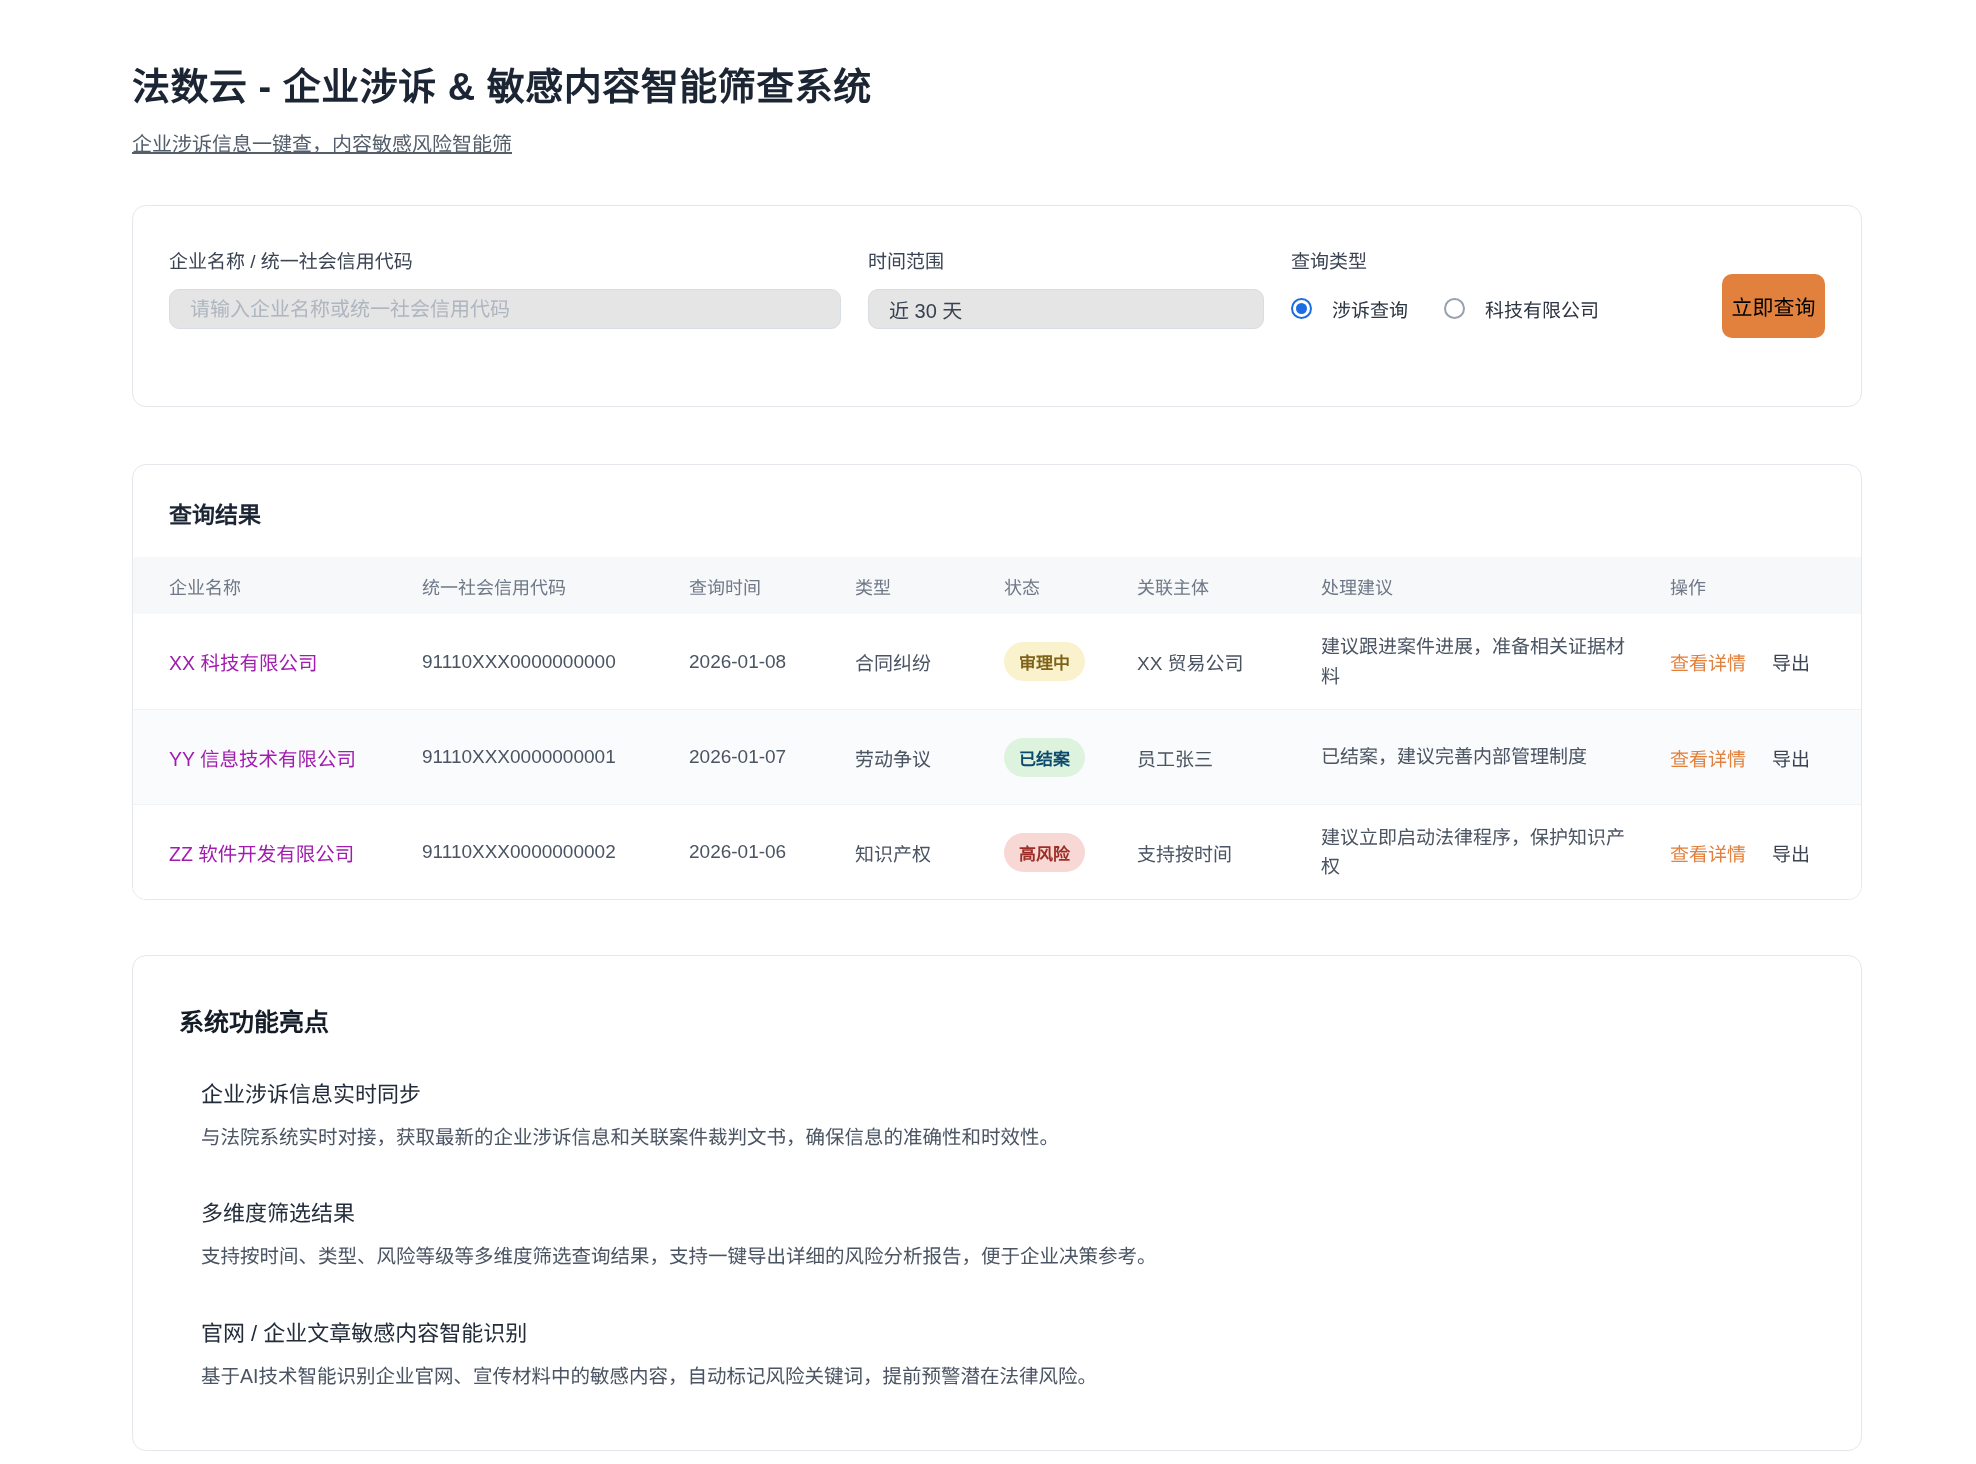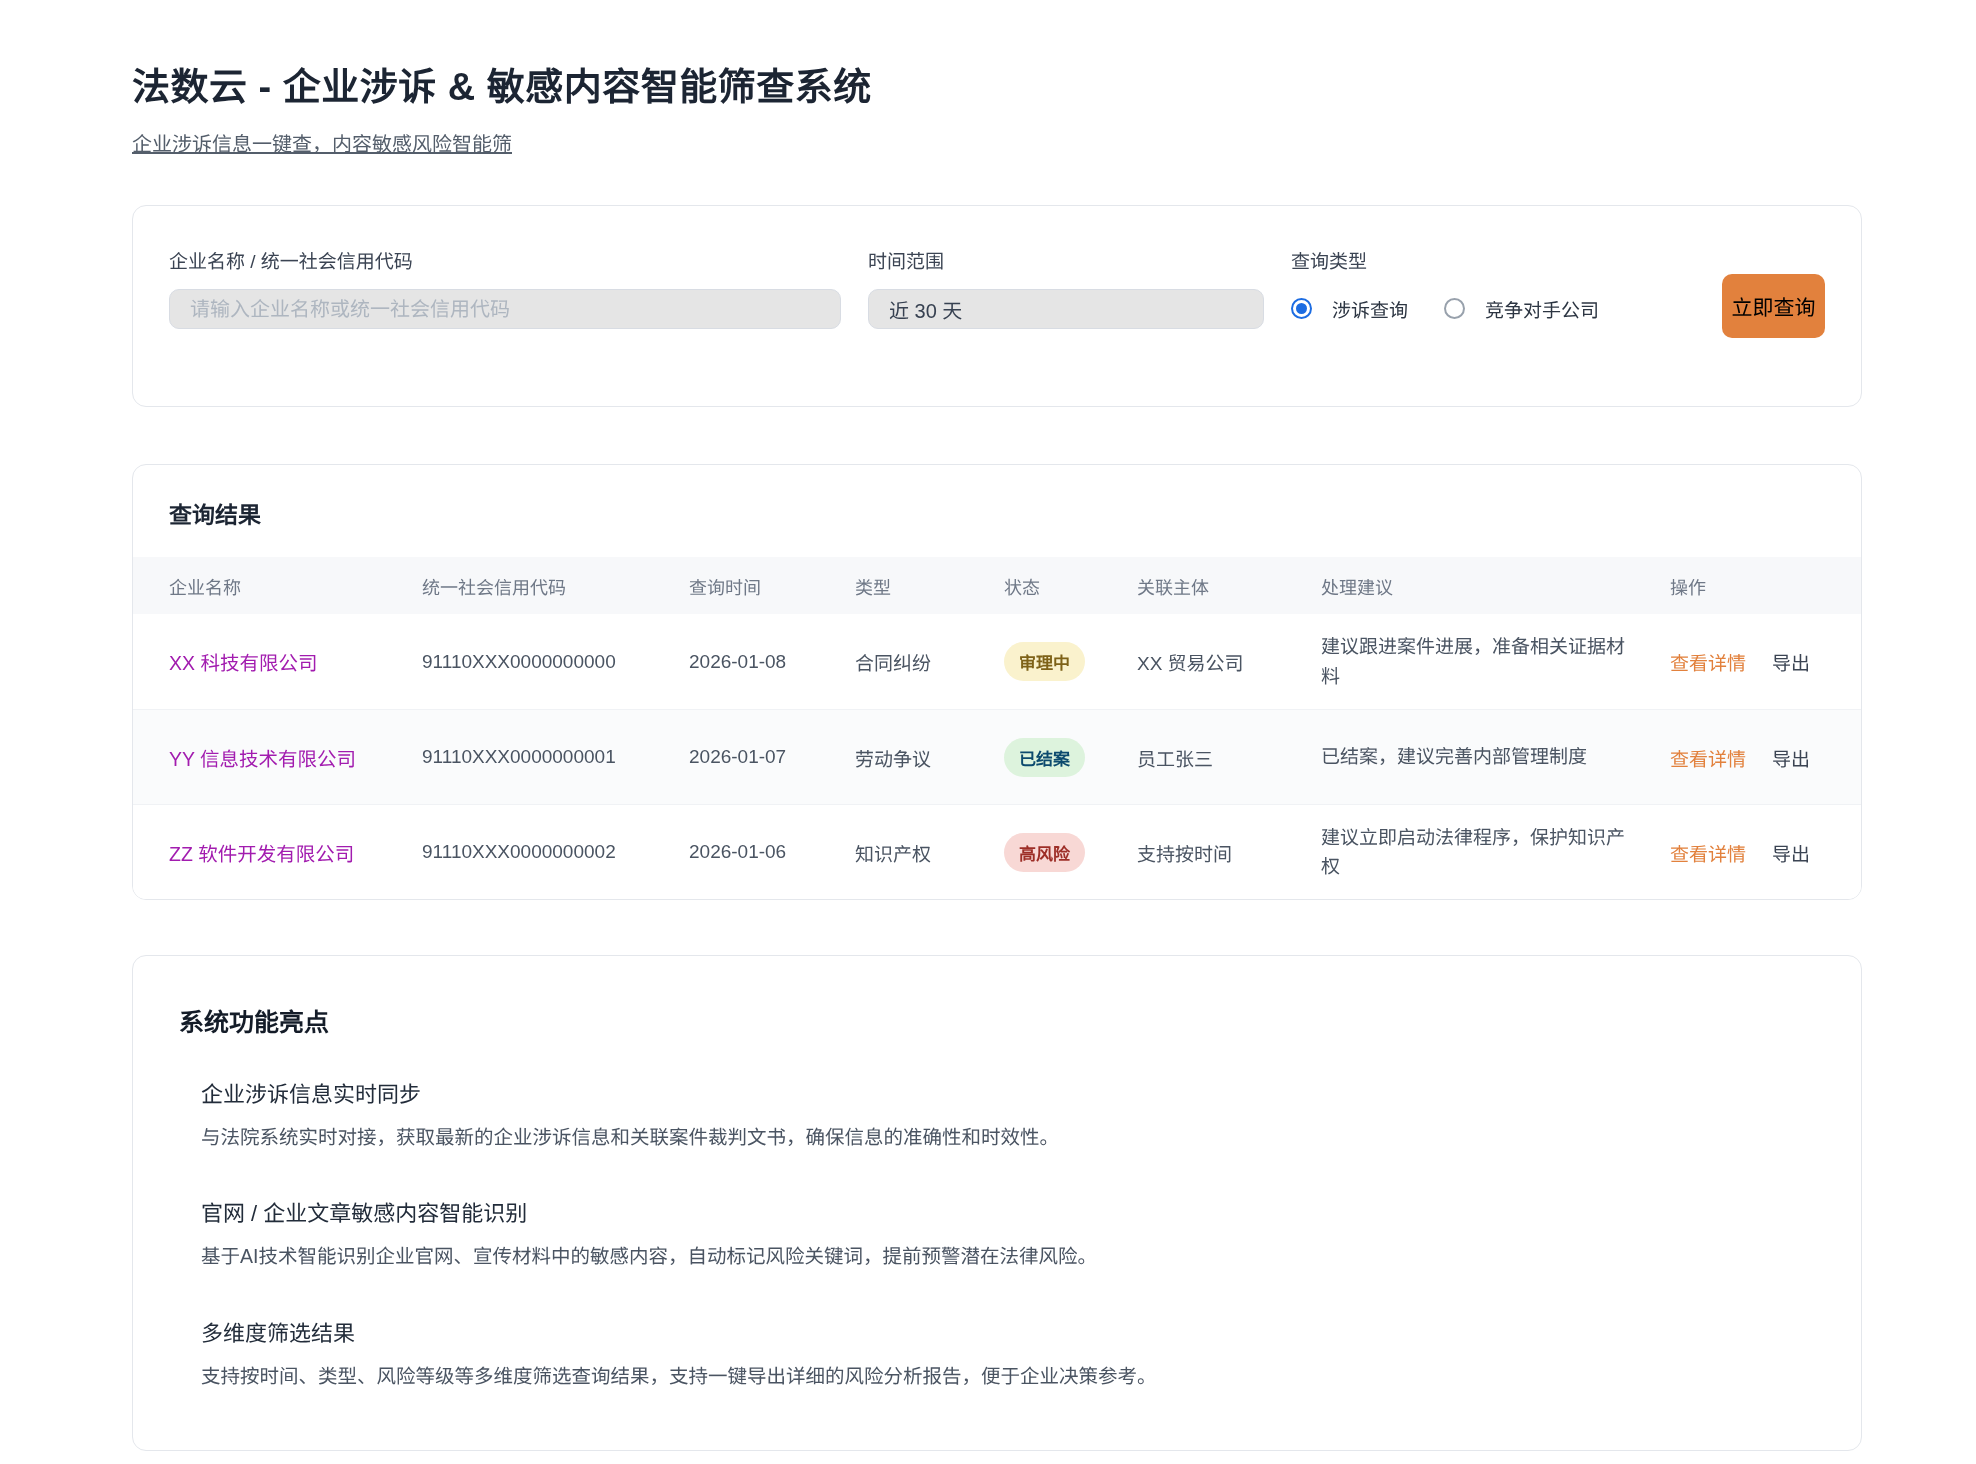--- a/index.html
+++ b/index.html
@@ -118,21 +118,21 @@
 
     <div class="field-type">
       <label class="field-label">查询类型</label>
       <div class="radio-row">
         <div class="radio checked">
           <span class="radio-circle"></span>
           <span>涉诉查询</span>
         </div>
         <div class="radio">
           <span class="radio-circle"></span>
-          <span>竞争对手公司</span>
+          <span>科技有限公司</span>
         </div>
       </div>
     </div>
 
     <button class="submit-btn">立即查询</button>
   </div>
 
   <div class="card results-card">
     <div class="results-title">查询结果</div>
 
@@ -203,23 +203,23 @@
   </div>
 
   <div class="card features-card">
     <div class="features-title">系统功能亮点</div>
     <div class="feature-list">
       <div>
         <div class="feature-title">企业涉诉信息实时同步</div>
         <div class="feature-desc">与法院系统实时对接，获取最新的企业涉诉信息和关联案件裁判文书，确保信息的准确性和时效性。</div>
       </div>
       <div>
+        <div class="feature-title">多维度筛选结果</div>
+        <div class="feature-desc">支持按时间、类型、风险等级等多维度筛选查询结果，支持一键导出详细的风险分析报告，便于企业决策参考。</div>
+      </div>
+      <div>
         <div class="feature-title">官网 / 企业文章敏感内容智能识别</div>
         <div class="feature-desc">基于AI技术智能识别企业官网、宣传材料中的敏感内容，自动标记风险关键词，提前预警潜在法律风险。</div>
       </div>
-      <div>
-        <div class="feature-title">多维度筛选结果</div>
-        <div class="feature-desc">支持按时间、类型、风险等级等多维度筛选查询结果，支持一键导出详细的风险分析报告，便于企业决策参考。</div>
-      </div>
     </div>
   </div>
 
 </div>
 
 </body></html>

